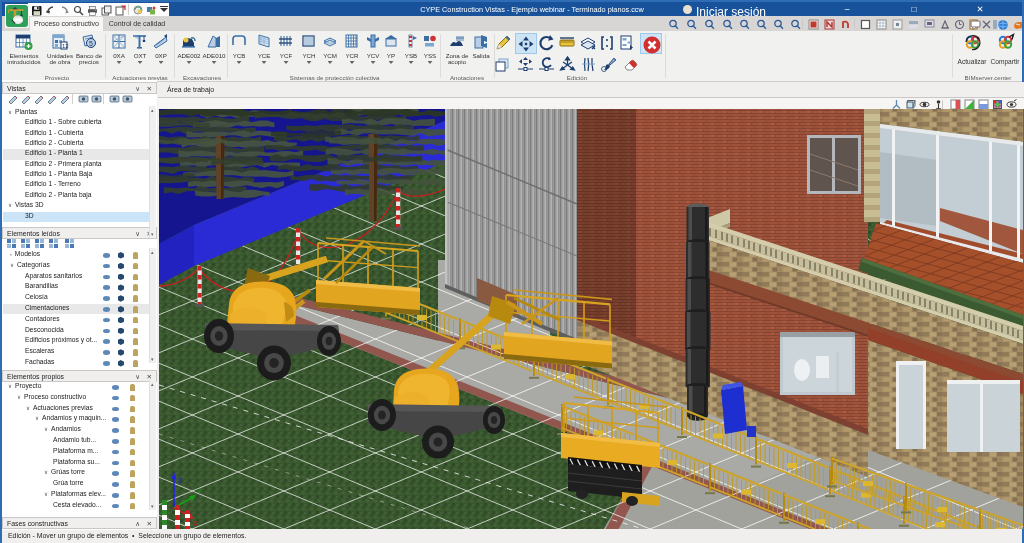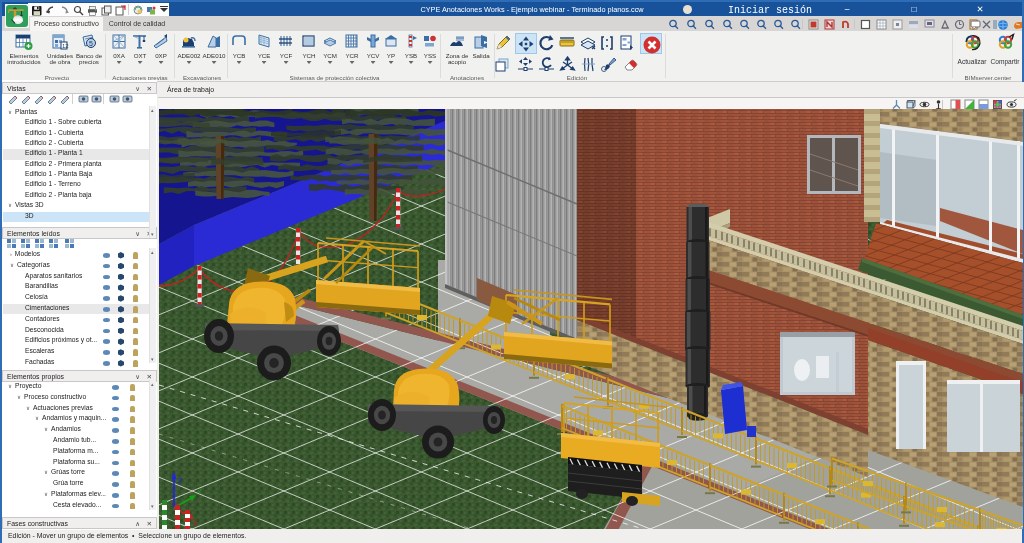--- a/index.html
+++ b/index.html
@@ -1,20 +1,20 @@
 <!DOCTYPE html>
 <html><head><meta charset="utf-8">
 <style>
 * { margin:0; padding:0; box-sizing:border-box; }
 html,body { width:1024px; height:543px; overflow:hidden; font-family:"Liberation Sans",sans-serif; }
 #win { position:absolute; inset:0; background:#f0efee; border:2px solid #2e6db5; }
 #titlebar { position:absolute; left:0; top:0; width:1020px; height:16px; background:#17529a; }
 #tabrow { position:absolute; left:0; top:14px; width:1020px; height:15px; background:#d8d6d4; }
 #titletext { position:absolute; left:330px; top:3px; width:400px; text-align:center; color:#fff; font-size:7.3px; }
-#signin { position:absolute; left:726px; top:3px; color:#fff; font-size:10px;font-family:Liberation Mono, monospace; }
+#signin { position:absolute; left:694px; top:3px; color:#fff; font-size:12px; }
 #signicon { position:absolute; left:681px; top:2.5px; width:9px; height:9px; border-radius:50%; background:#e8e0d0; }
 .wbtn { position:absolute; top:2px; color:#fff; font-size:8.5px; width:30px; text-align:center; }
 #qat { position:absolute; left:26px; top:1px; width:141px; height:13px; background:#fdfdfd; }
 #appicon { position:absolute; left:3px; top:2px; width:24px; height:24px; background:#f6f5f4; padding:1px; }
 #tab1 { position:absolute; left:28px; top:1px; width:73px; height:14px; background:#f6f5f4; color:#333; font-size:7px; text-align:center; line-height:14px; }
 #tab2 { position:absolute; left:101px; top:1px; width:68px; height:14px; color:#333; font-size:7px; text-align:center; line-height:14px; }
 #ribbon { position:absolute; left:0; top:29px; width:1020px; height:51px; background:#f1f1f0; border-bottom:1px solid #d0cecd; }
 .rbtn { position:absolute; top:2px; height:48px; text-align:center; }
 .ricwrap { height:19px; }
 .rlab { font-size:6.2px; color:#333; line-height:6.4px; margin-top:1px; white-space:nowrap; }
@@ -34,21 +34,21 @@
 .ic-lock { position:absolute; right:11px; top:2px; width:5.5px; height:6.5px; background:#bda45e; border-radius:2px 2px 0 0; }
 .scroll { position:absolute; right:1px; width:7px; background:#f0f0f0; border-left:1px solid #e0e0e0; }
 #workhead { position:absolute; left:156px; top:80px; width:866px; height:16px; background:#f0efee; border-bottom:1px solid #c8c8c8; font-size:6.9px; color:#222; }
 #iconrow { position:absolute; left:156px; top:96px; width:866px; height:11px; background:#f6f5f4; }
 #scenewrap { position:absolute; left:157px; top:107px; width:864px; height:420px; background:#3d5a33; }
 #statusbar { position:absolute; left:0; top:528px; width:1020px; height:13px; background:#f0efee; font-size:6.9px; color:#222; padding:2px 0 0 6px; }
 </style></head>
 <body>
 <div id="win">
   <div id="titlebar">
-    <div id="titletext">CYPE Anotaciones Works - Ejemplo webinar - Terminado planos.ccw</div>
+    <div id="titletext">CYPE Construction Vistas - Ejemplo webinar - Terminado planos.ccw</div>
     <div id="signicon"></div>
       <div id="signin">Iniciar sesión</div>
     <div class="wbtn" style="left:830px">–</div>
     <div class="wbtn" style="left:897px">□</div>
     <div class="wbtn" style="left:963px">✕</div>
   </div>
   <div id="tabrow">
     <div id="tab1">Proceso constructivo</div>
     <div id="tab2">Control de calidad</div>
     <div style="position:absolute;left:656px;top:0;width:364px;height:15px">

